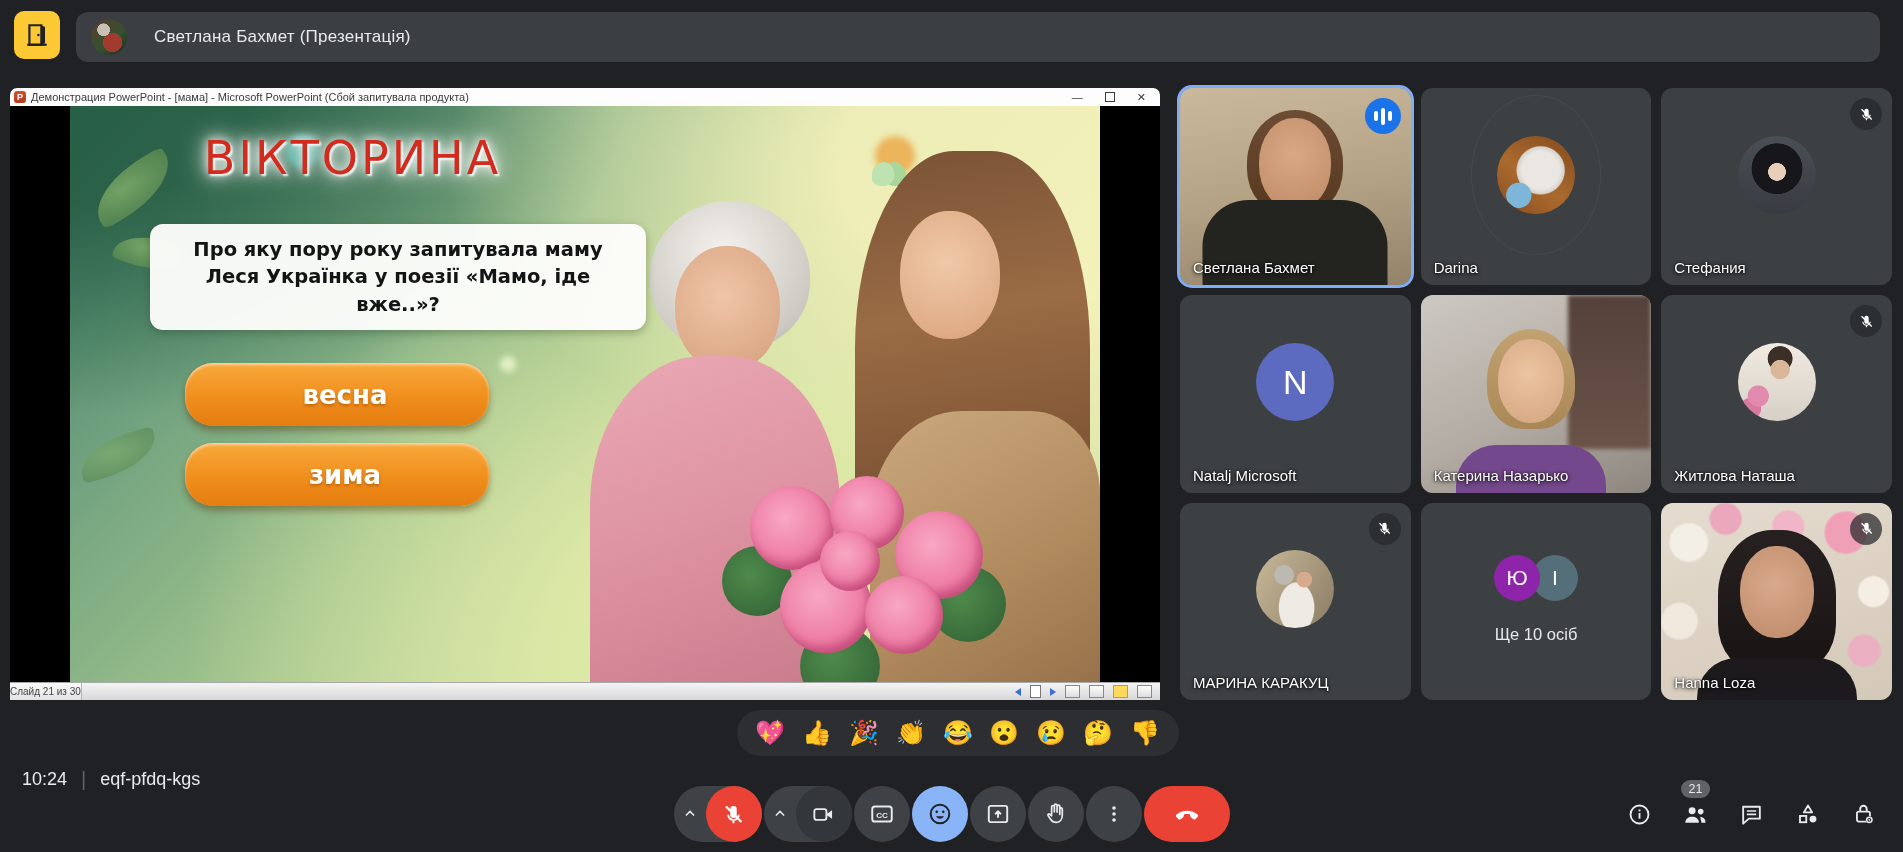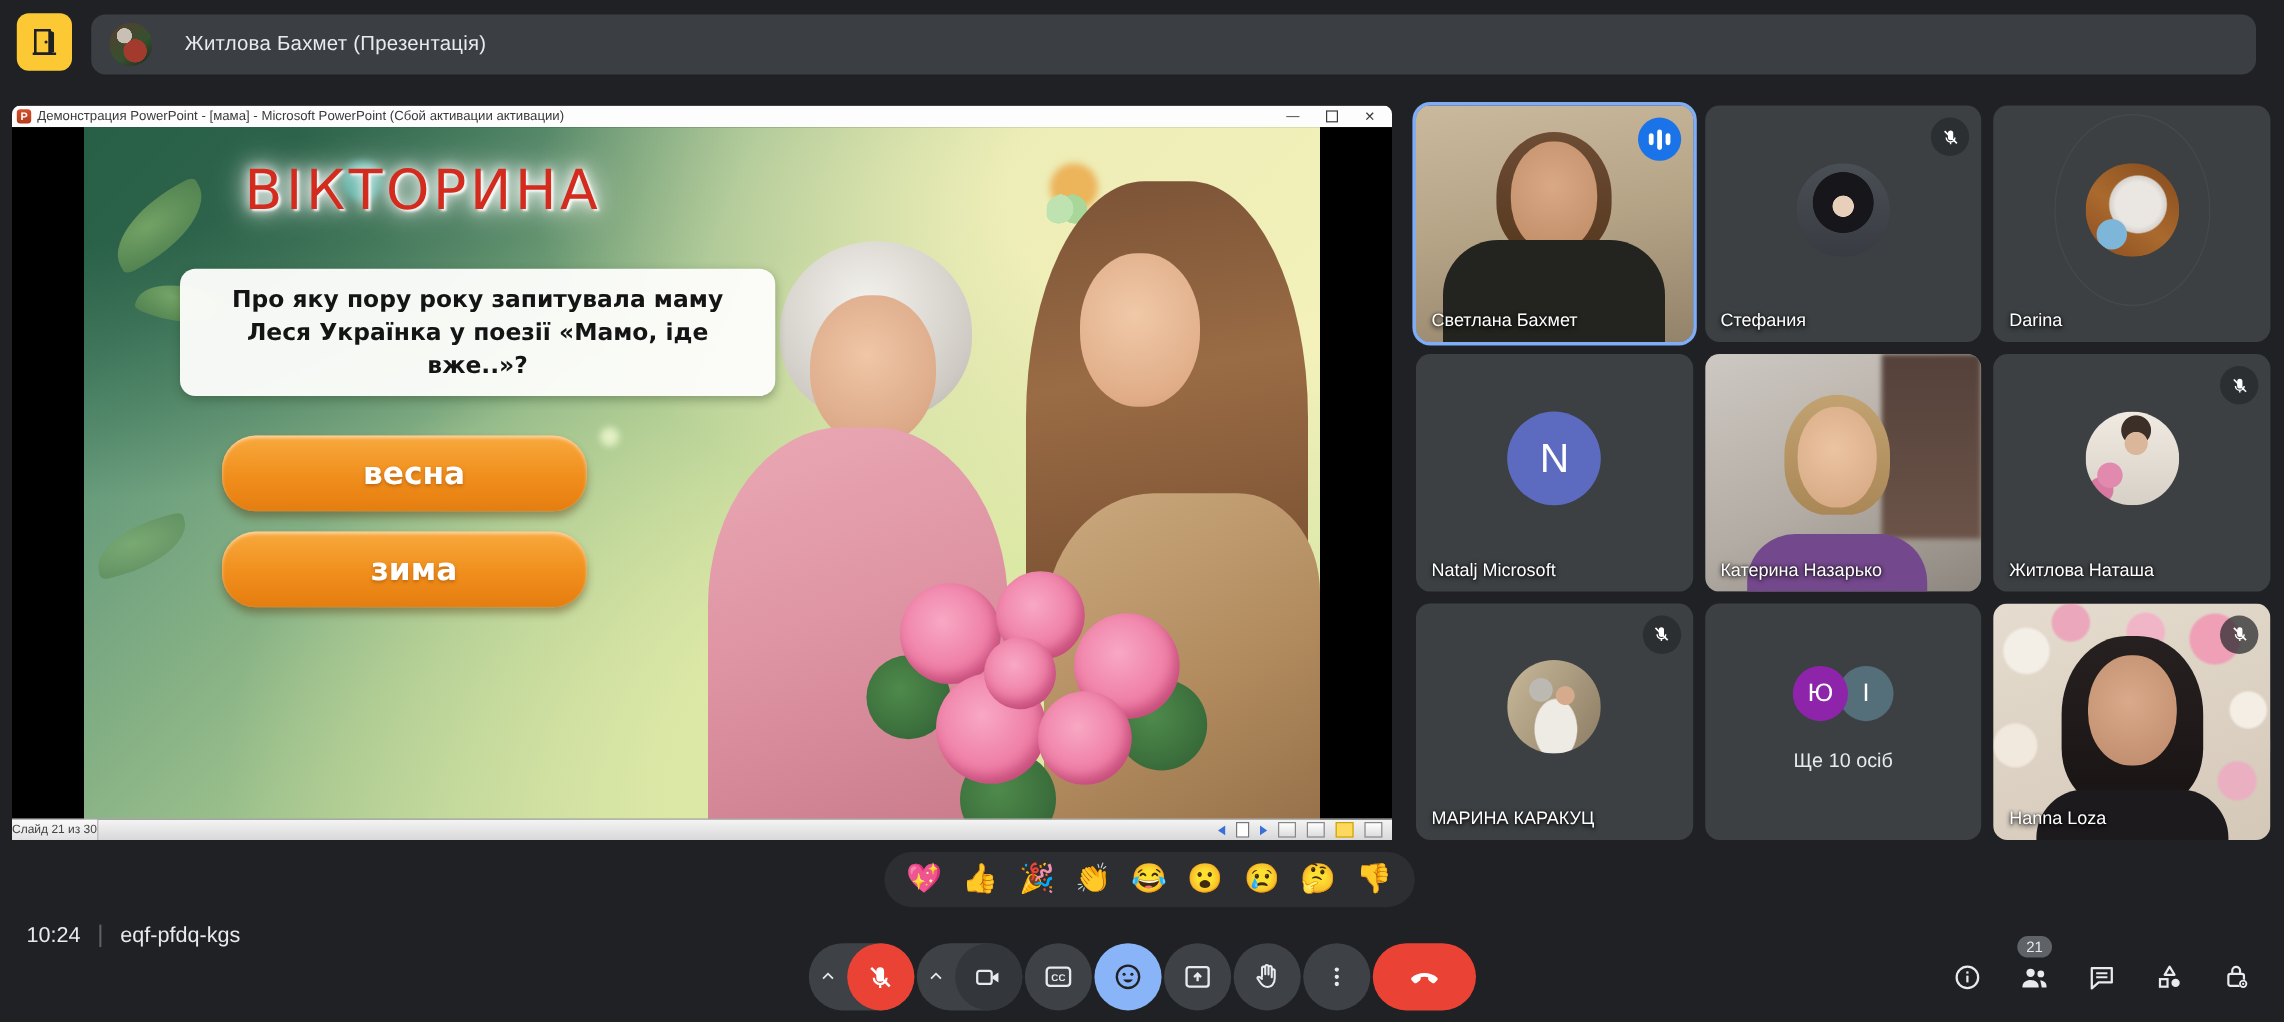--- a/index.html
+++ b/index.html
@@ -176,27 +176,27 @@
       <svg width="26" height="26" viewBox="0 0 24 24">
           <path d="M5 3h11v18H5z" fill="none" stroke="#202124" stroke-width="2"></path>
           <path d="M16 3l3.4 1.6v15L16 21z" fill="#202124"></path>
           <circle cx="13.3" cy="12" r="1.2" fill="#202124"></circle>
           <path d="M3 21h18" stroke="#202124" stroke-width="2"></path>
         </svg>
     </span>
   </div>
   <div class="presenter-pill">
     <div class="presenter-avatar"></div>
-    <div class="presenter-name">Житлова Бахмет (Презентація)</div>
+    <div class="presenter-name">Светлана Бахмет (Презентація)</div>
   </div>
 
   <div class="ppt">
     <div class="ppt-titlebar">
       <div class="ppt-ico">P</div>
-      <div class="ppt-title">Демонстрация PowerPoint - [мама] - Microsoft PowerPoint (Сбой активации активации)</div>
+      <div class="ppt-title">Демонстрация PowerPoint - [мама] - Microsoft PowerPoint (Сбой запитувала продукта)</div>
       <div class="ppt-wincontrols">
         <span>—</span>
         <span class="restore-box"></span>
         <span>✕</span>
       </div>
     </div>
     <div class="ppt-slide-area">
       <div class="slide">
         <div class="bokeh b1"></div>
         <div class="bokeh b2"></div>
@@ -260,35 +260,35 @@
       </div>
       <div class="audio-badge">
           <i></i>
           <i></i>
           <i></i>
         </div>
       <div class="tname">Светлана Бахмет</div>
     </div>
 
     <div class="tile">
+      <div class="avatar-ring"></div>
+      <div class="avatar av-darina"></div>
+      <div class="tname">Darina</div>
+    </div>
+
+    <div class="tile">
       <div class="avatar av-stefania"></div>
       <div class="mute-badge">
         <svg width="17" height="17" viewBox="0 0 24 24">
             <path d="M12 15.3a3.1 3.1 0 0 0 3.1-3.1V6.9a3.1 3.1 0 0 0-6.2 0v5.3a3.1 3.1 0 0 0 3.1 3.1z" fill="#fff"></path>
             <path d="M6.9 12.2a5.1 5.1 0 0 0 10.2 0M12 17.3V20" stroke="#fff" stroke-width="1.7" fill="none"></path>
             <path d="M5 4.6L19.4 19" stroke="#fff" stroke-width="1.9"></path>
           </svg>
       </div>
       <div class="tname">Стефания</div>
-    </div>
-
-    <div class="tile">
-      <div class="avatar-ring"></div>
-      <div class="avatar av-darina"></div>
-      <div class="tname">Darina</div>
     </div>
 
     <div class="tile">
       <div class="avatar av-initial">N</div>
       <div class="tname">Natalj Microsoft</div>
     </div>
 
     <div class="tile">
       <div class="vid vid-katerina">
         <div class="kat-cab"></div>

